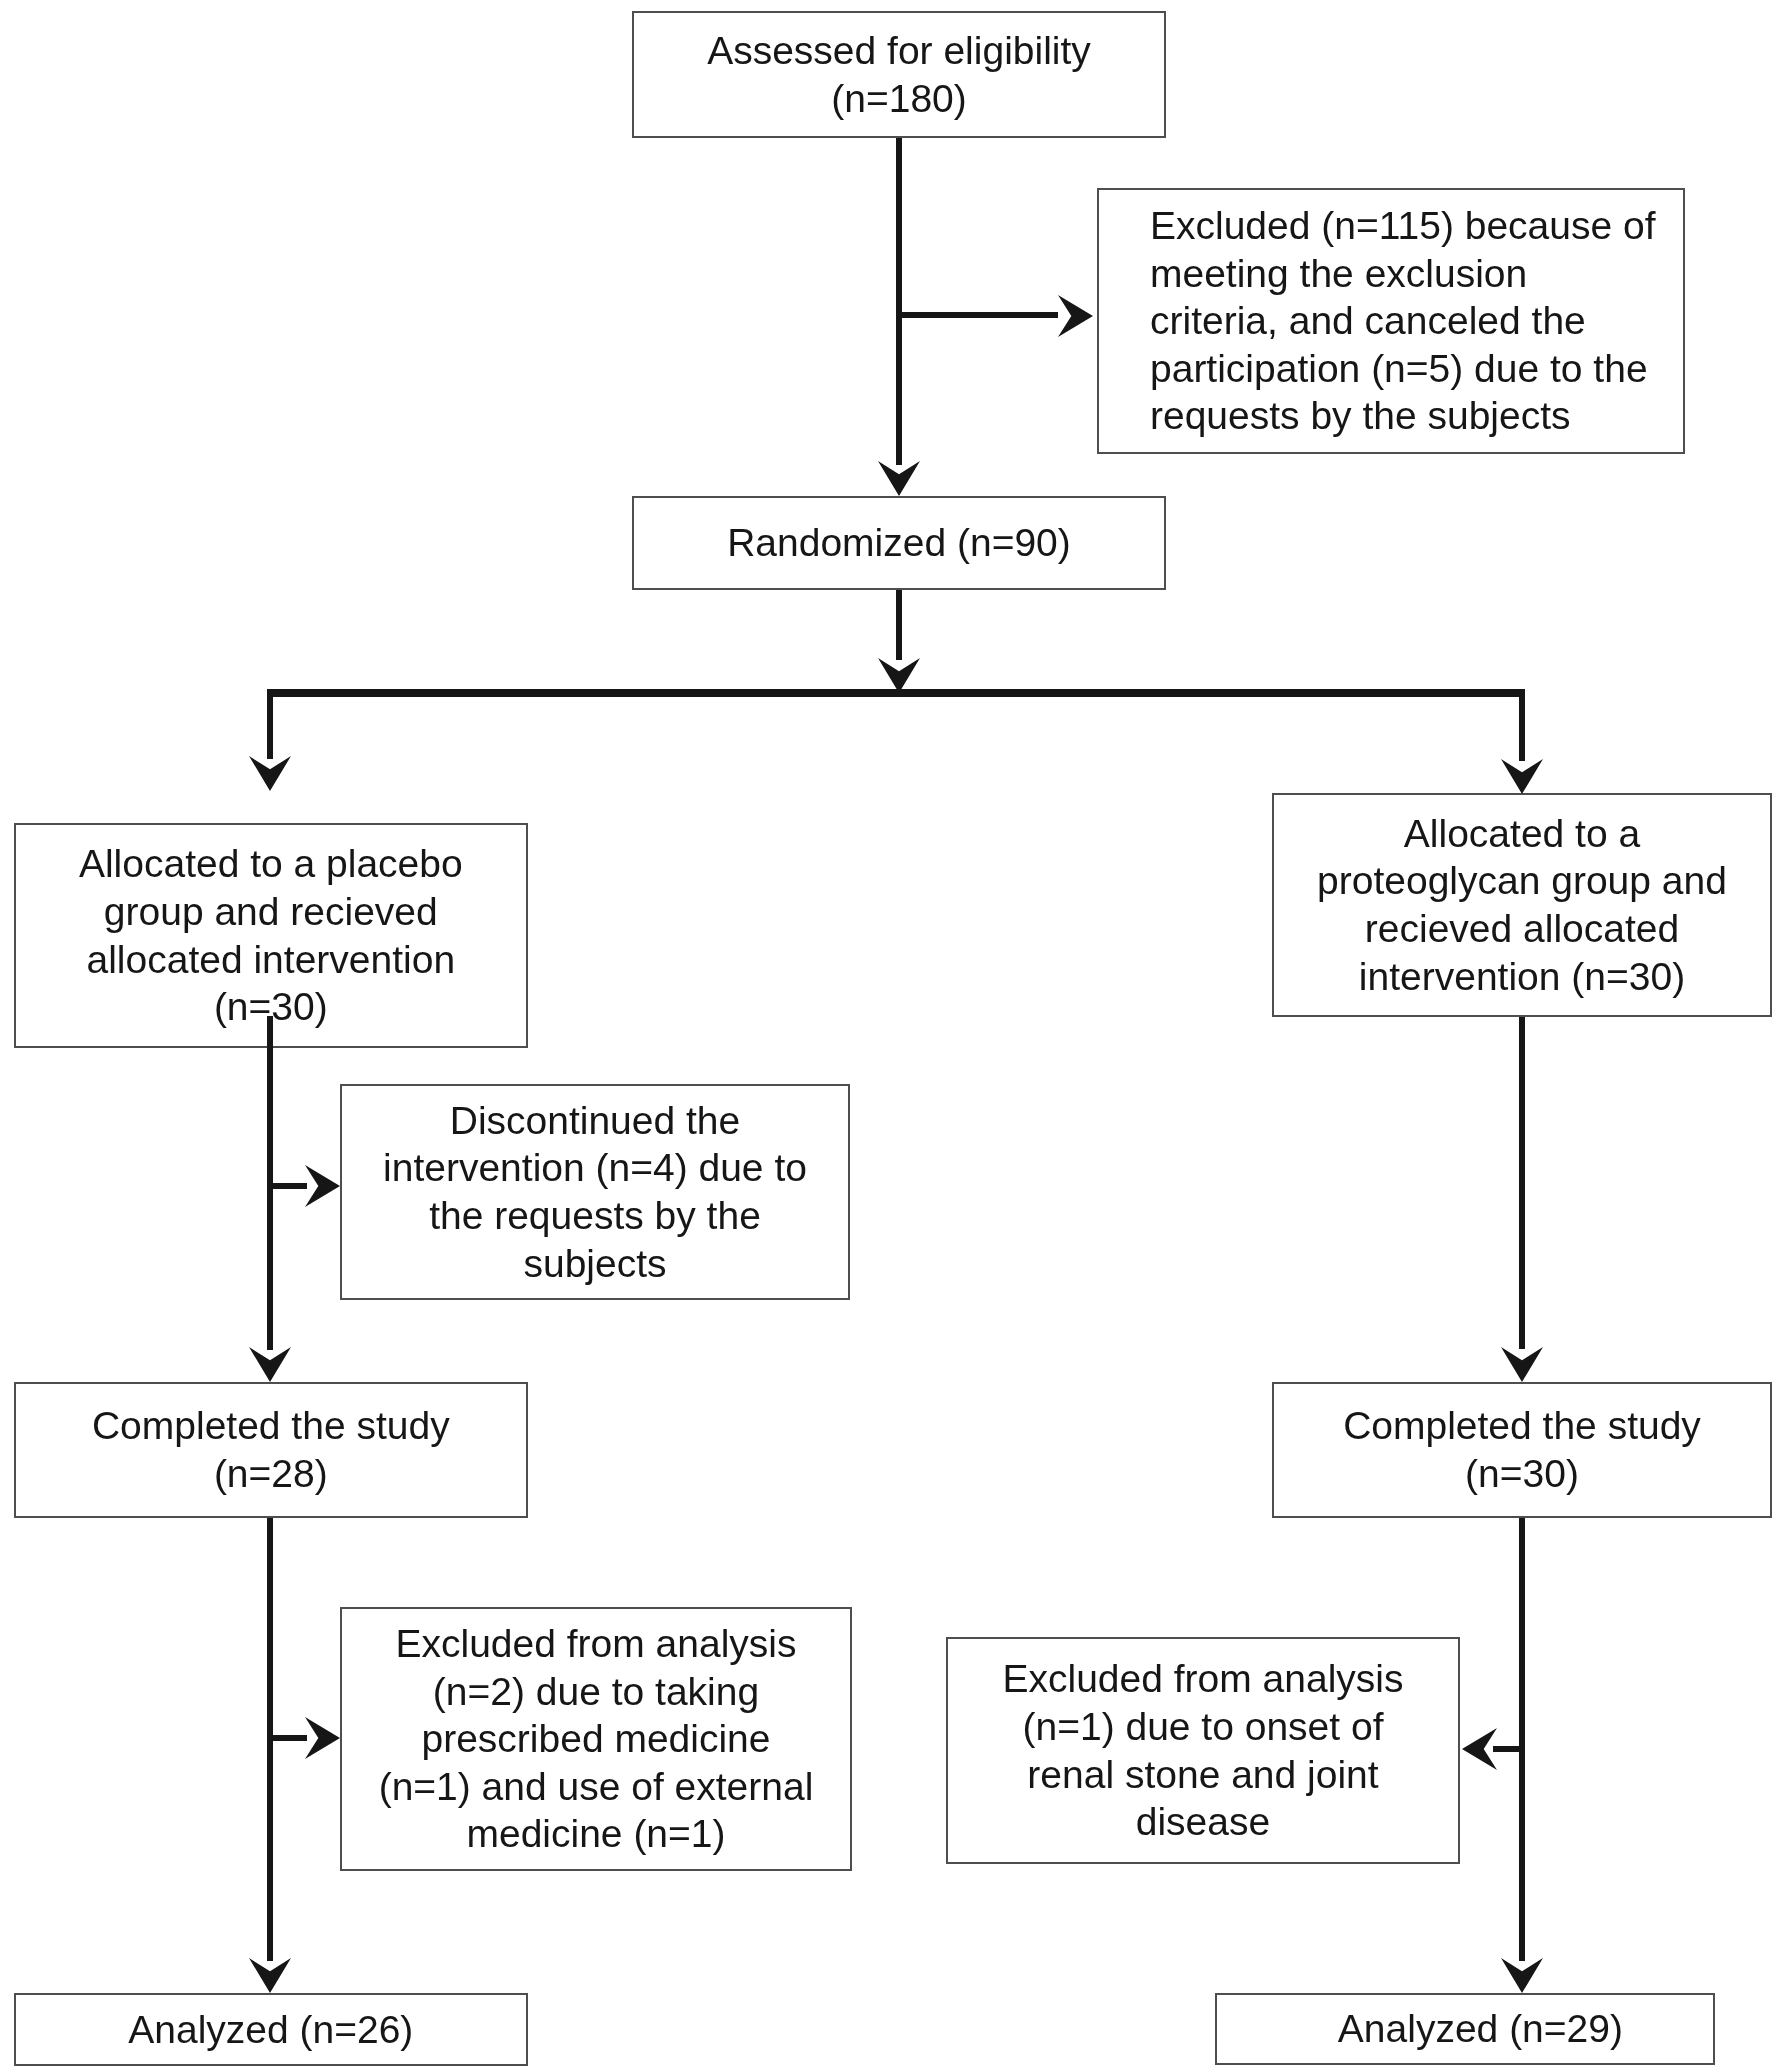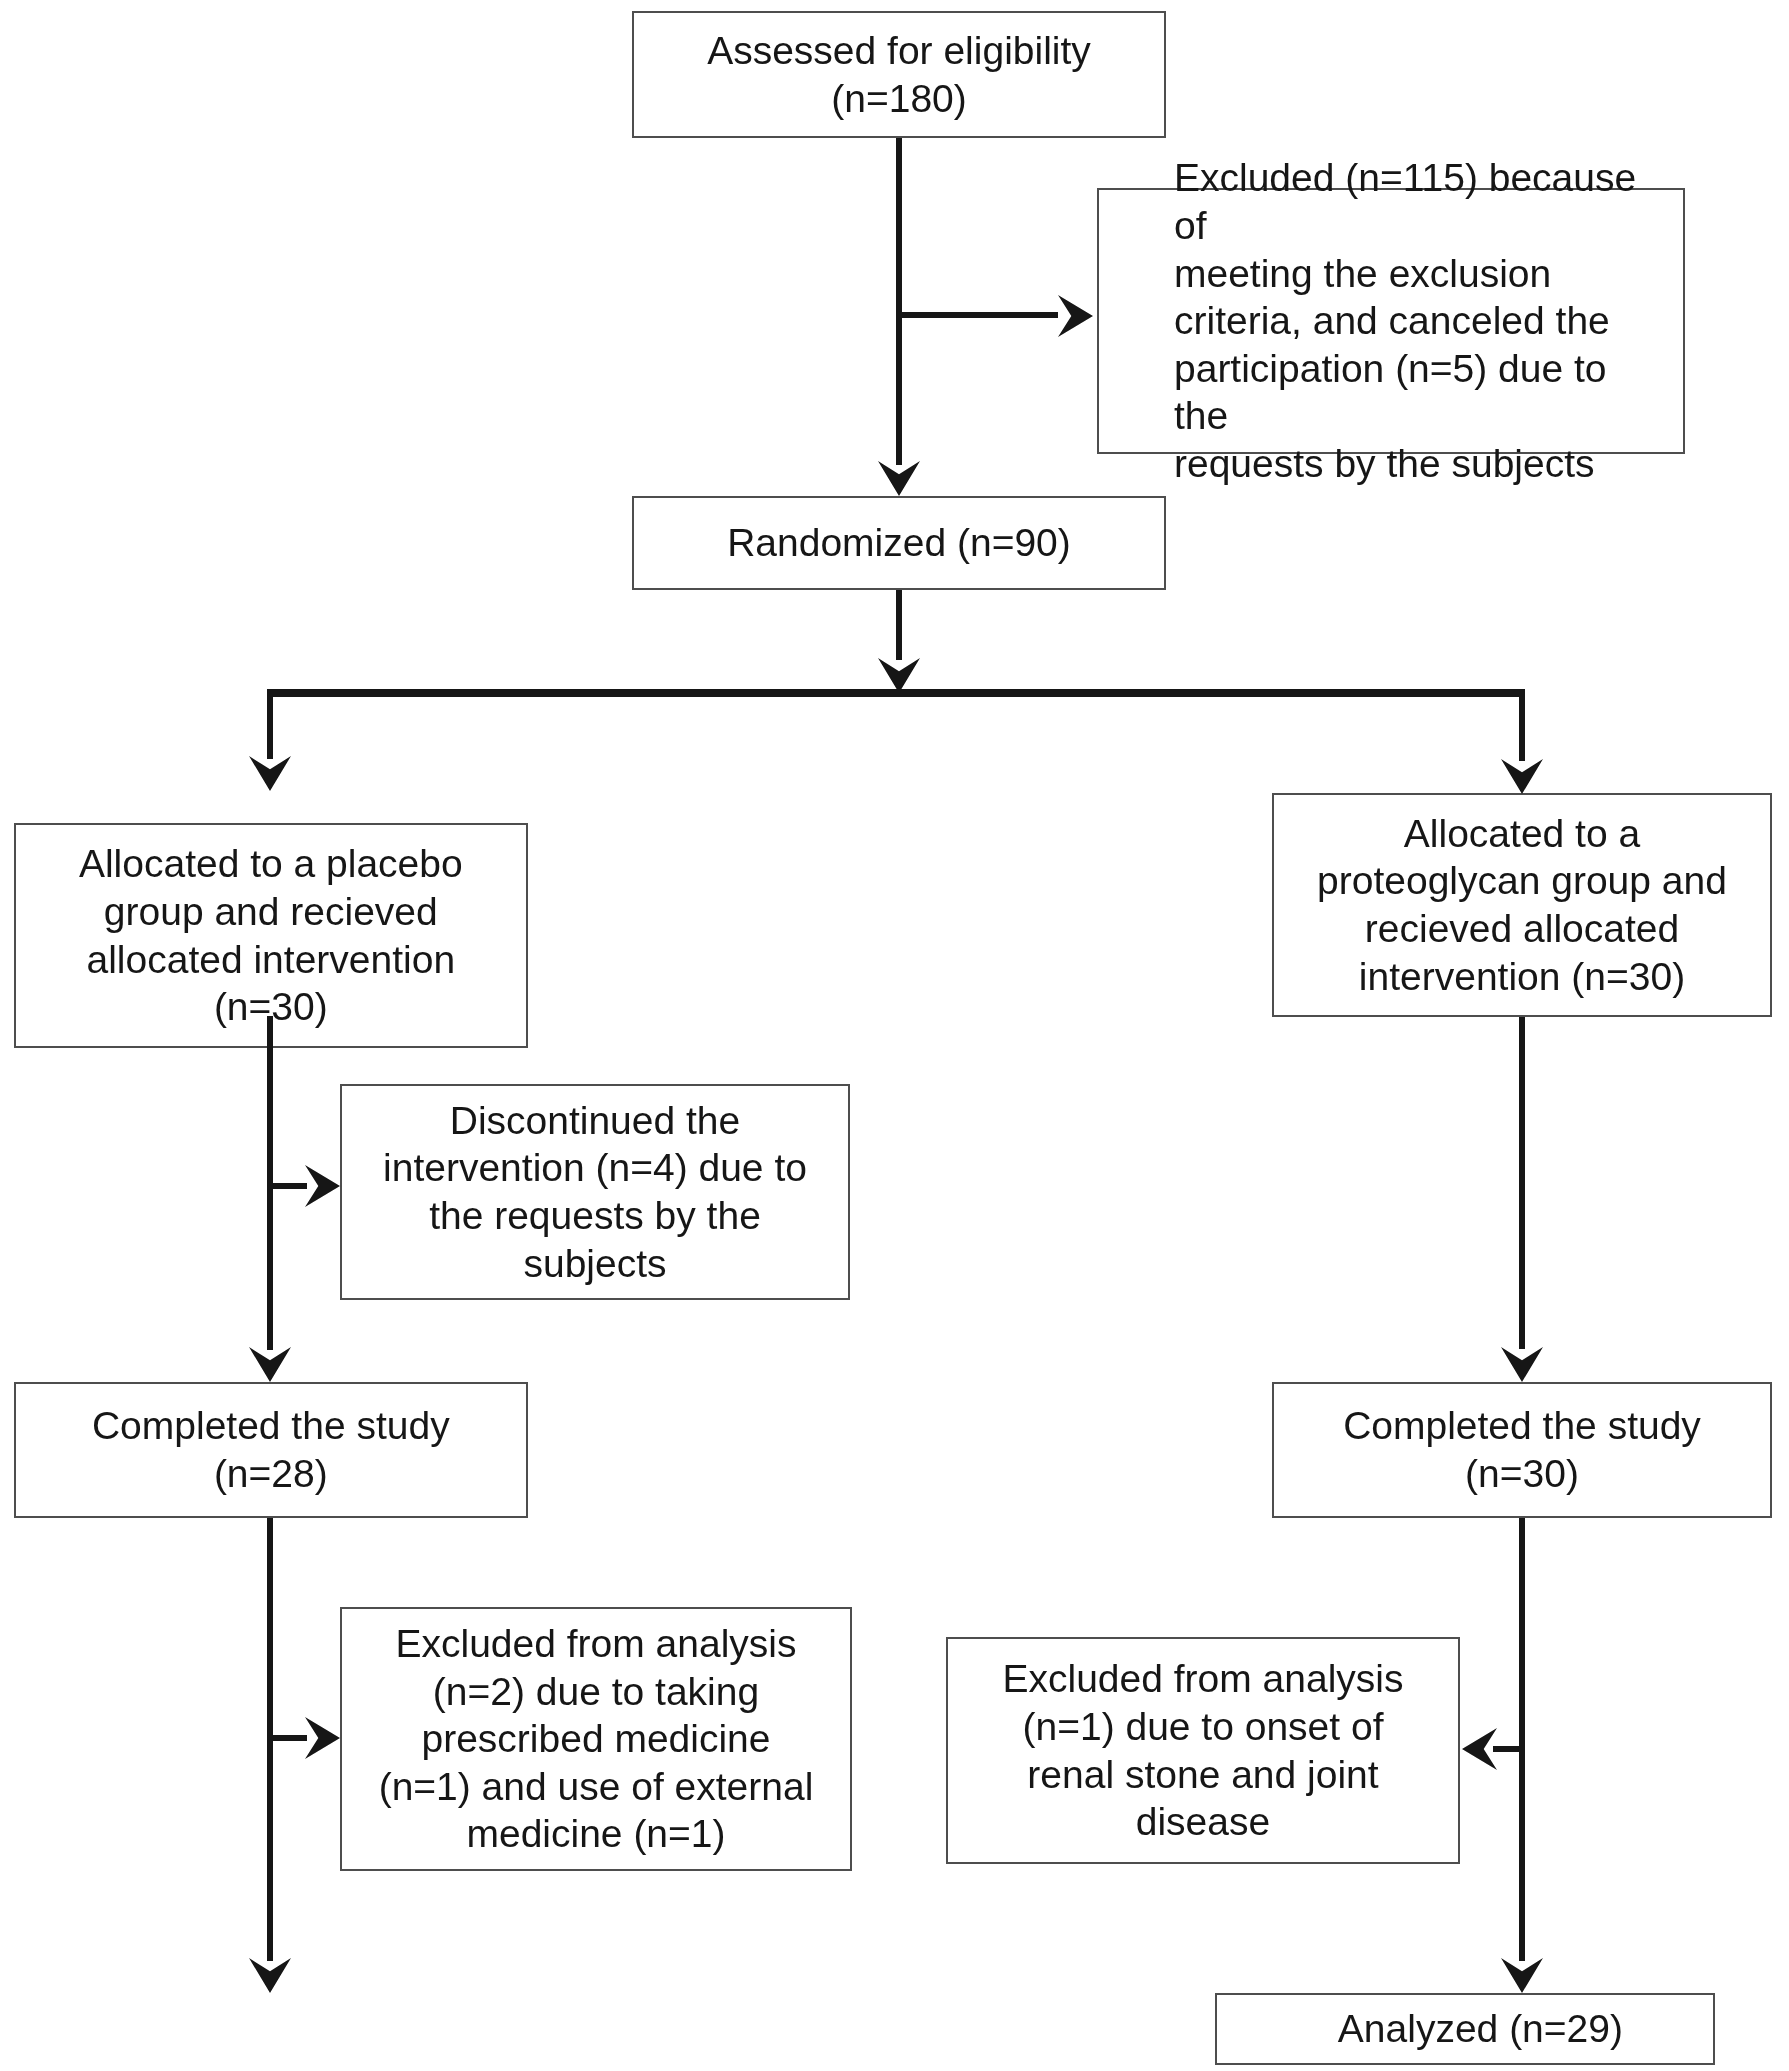--- a/index.html
+++ b/index.html
@@ -29,21 +29,21 @@
     align-items: center;
     text-align: center;
     white-space: pre-line;
     font-size: 39px;
     line-height: 1.22;
     padding: 5.5px 9.2px;
   }
   .box.align-left {
     align-items: flex-start;
     text-align: left;
-    padding-left: 75px;
+    padding-left: 51px;
     padding-right: 23px;
   }
   .line {
     position: absolute;
     background: var(--line);
   }
   .arrow-down {
     position: absolute;
     width: 42px; height: 35px;
     background: var(--line);
@@ -106,20 +106,21 @@
 (n=30)</div>
   <div class="box" id="box-excl-anal-pl">Excluded from analysis
 (n=2) due to taking
 prescribed medicine
 (n=1) and use of external
 medicine (n=1)</div>
   <div class="box" id="box-excl-anal-pr">Excluded from analysis
 (n=1) due to onset of
 renal stone and joint
 disease</div>
+  <div class="box" id="box-analyzed-pl">Analyzed (n=26)</div>
   <div class="box" id="box-analyzed-pr">Analyzed (n=29)</div>
 
   <div class="line" style="left:896px; top:138px; width:6.4px; height:327px;"></div>
   <div class="arrow-down" style="left:878px; top:461px;"></div>
   <div class="line" style="left:896px; top:312px; width:162px; height:6.4px;"></div>
   <div class="arrow-right" style="left:1058px; top:295px;"></div>
 
   <div class="line" style="left:896px; top:590px; width:6.4px; height:70px;"></div>
   <div class="arrow-down" style="left:878px; top:658px;"></div>
   <div class="line" style="left:267px; top:689px; width:1258px; height:8.3px;"></div>

